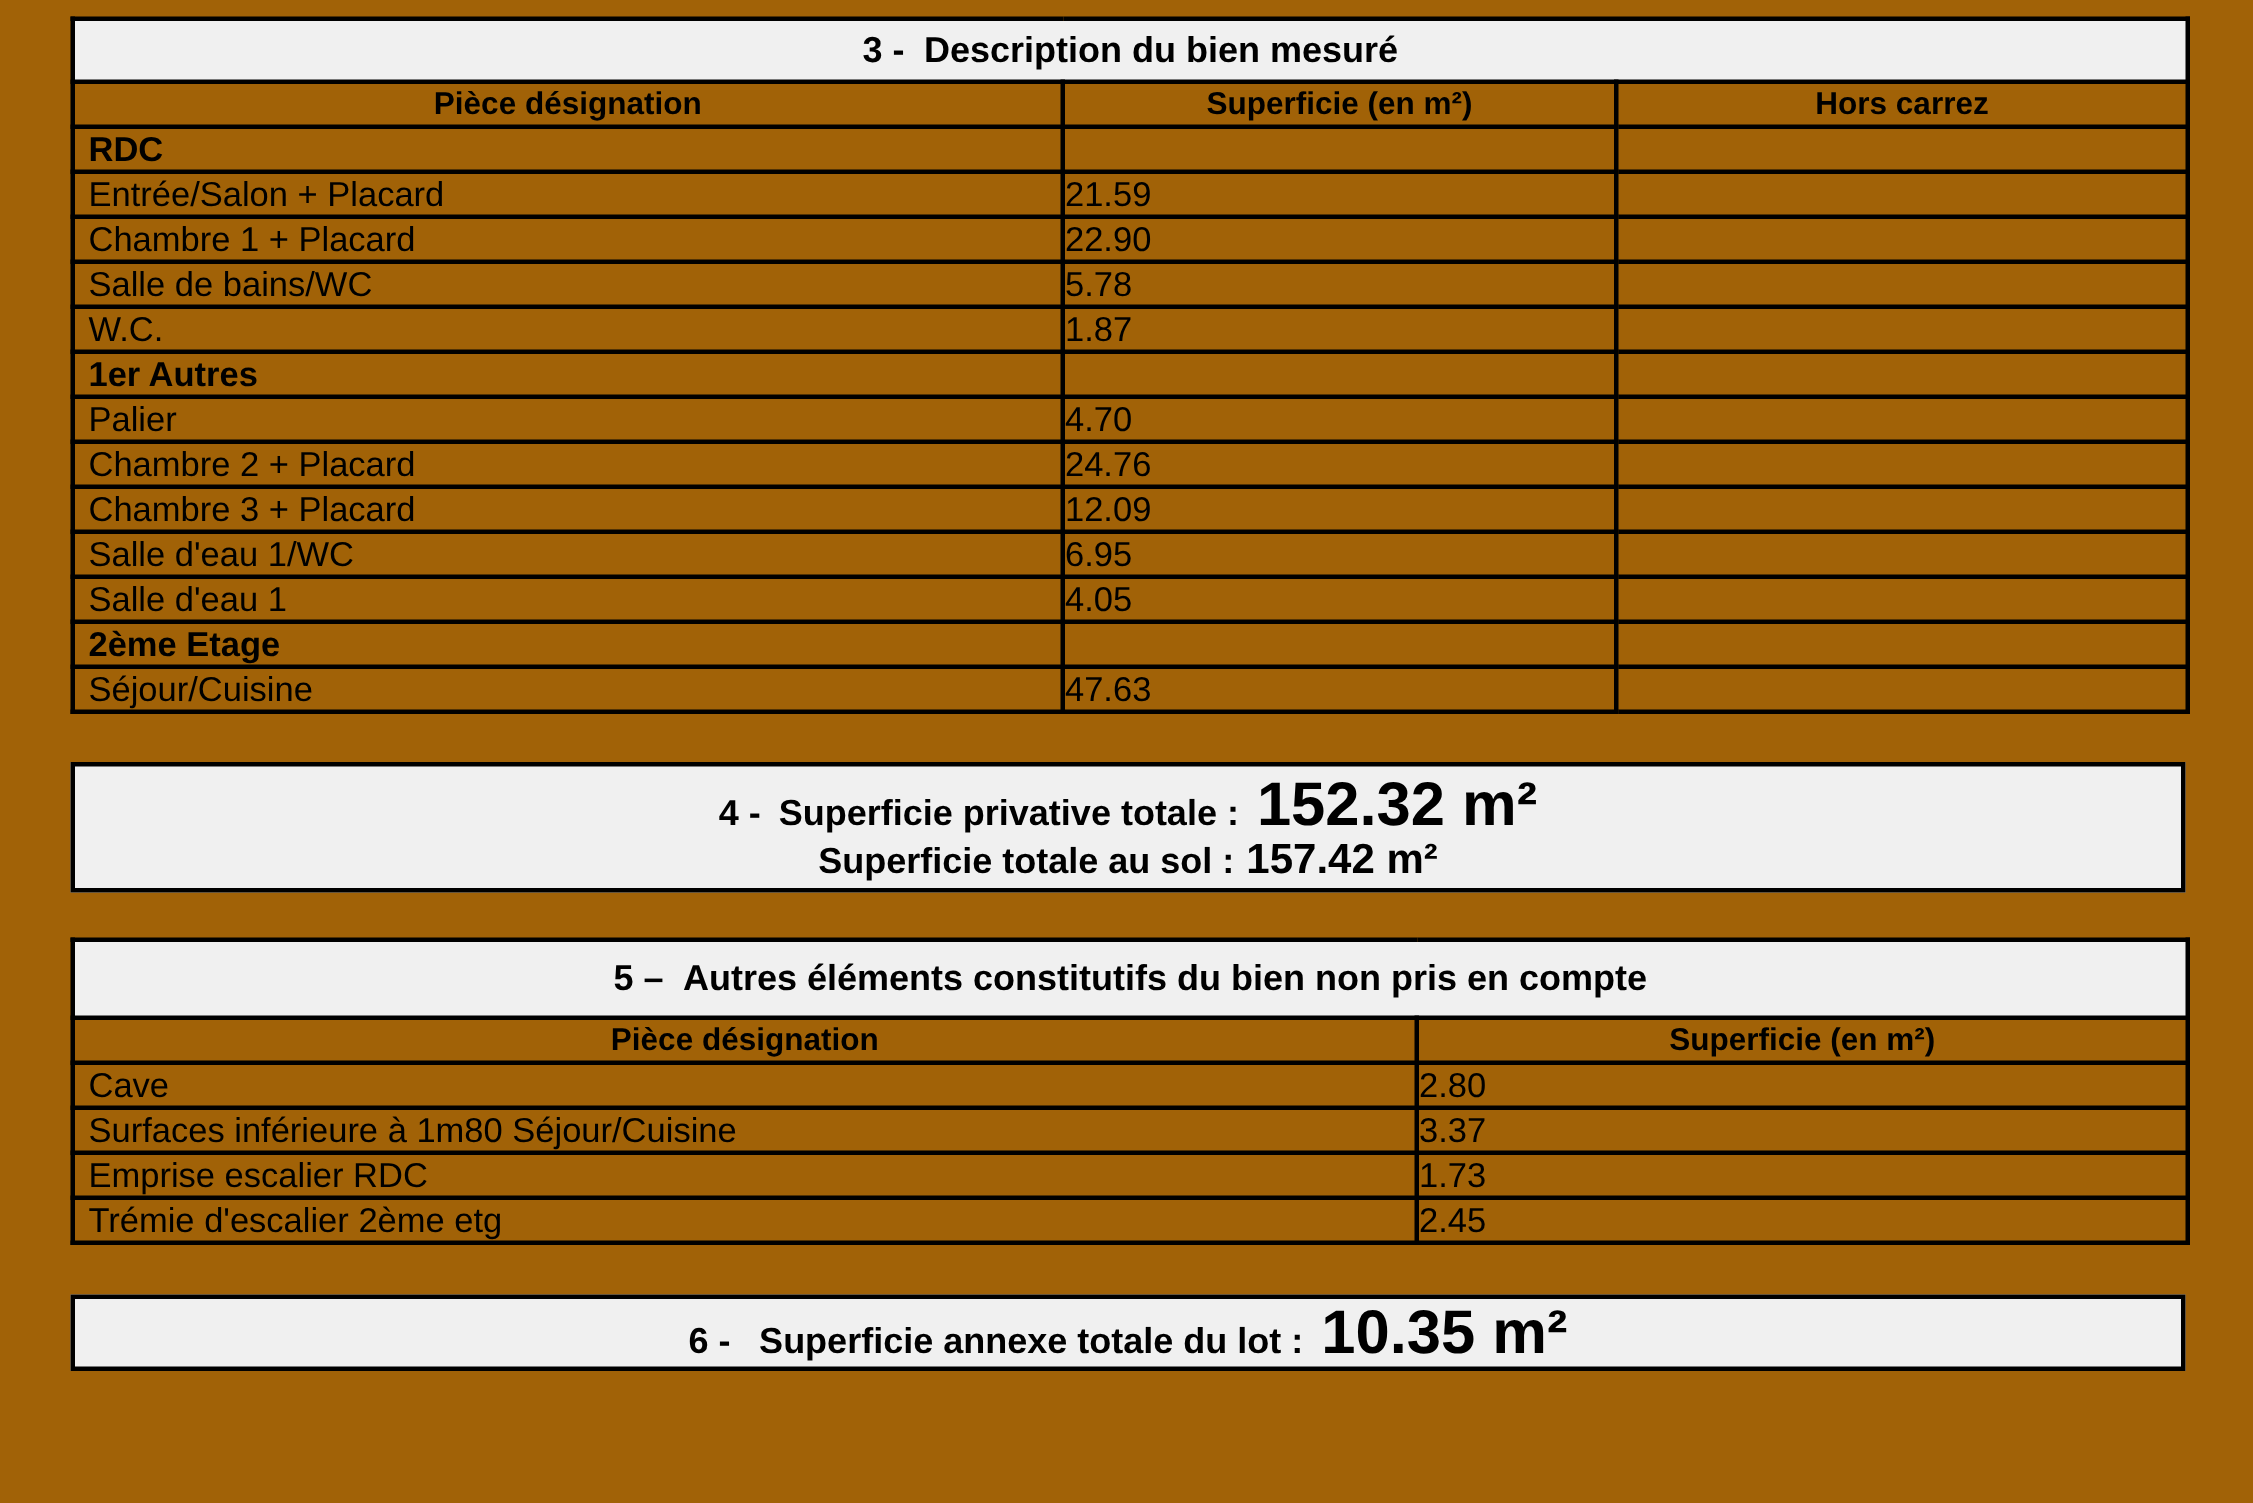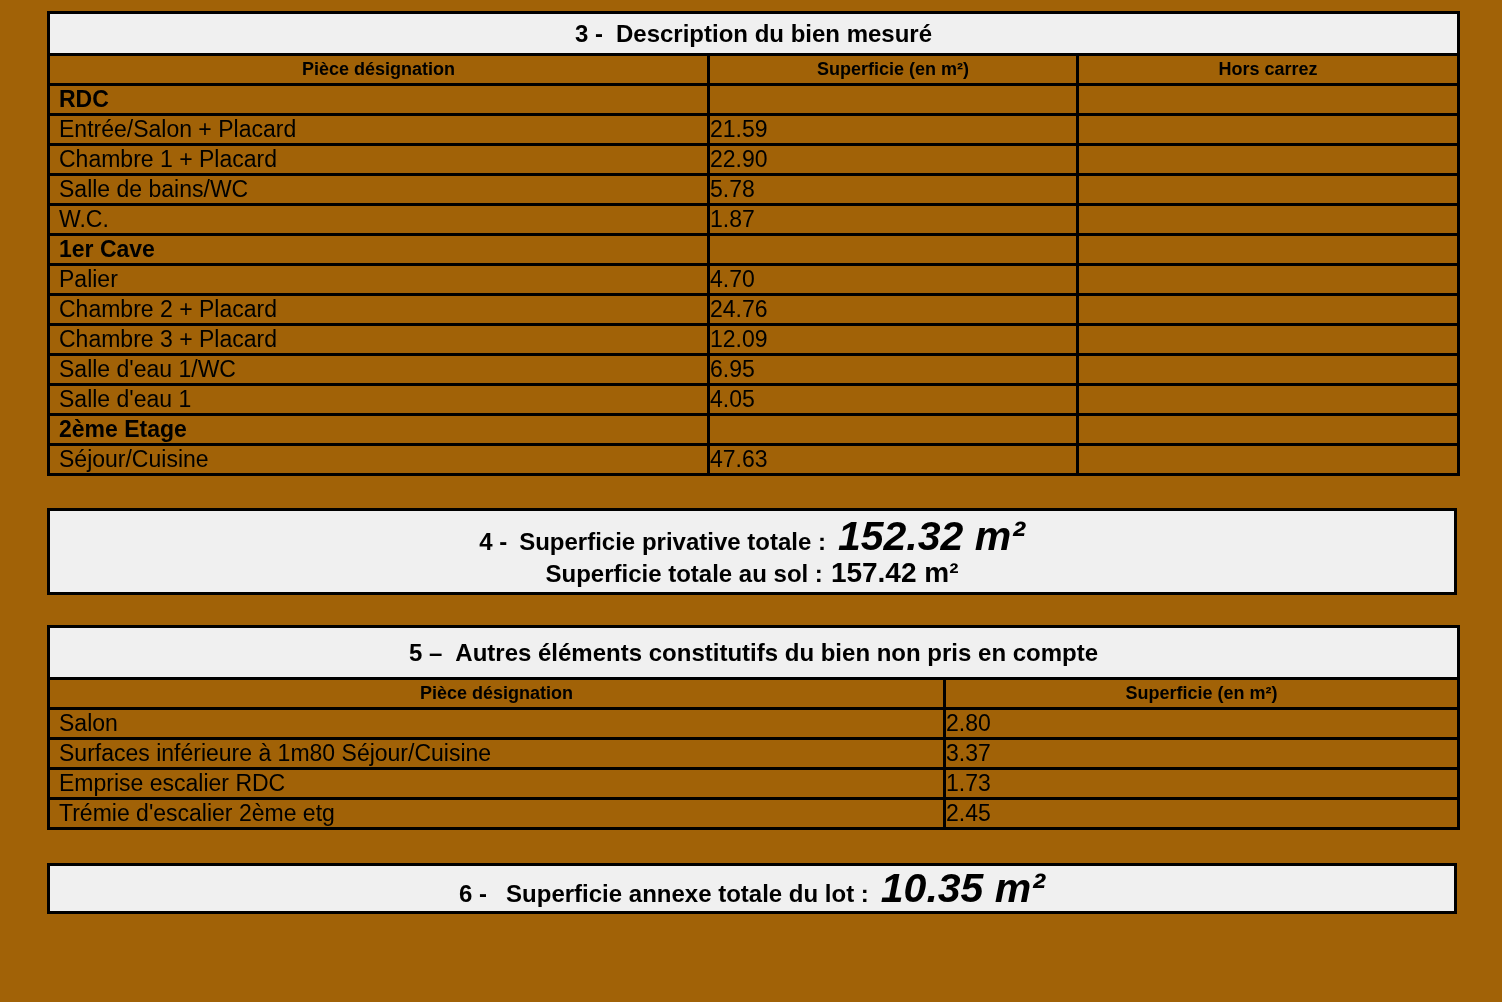--- a/index.html
+++ b/index.html
@@ -37,42 +37,42 @@
     text-align: center;
     font-weight: bold;
     font-size: 24px;
     height: 42px;
   }
   .title-cell.tall { height: 52px; }
   .title-num { margin-right: 13px; }
   .head-cell {
     text-align: center;
     font-weight: bold;
-    font-size: 18px;
+    font-size: 21px;
     height: 30px;
   }
   .name-cell { padding-left: 9px; height: 30px; text-align: left; }
   .num-cell  { padding-right: 11px; }
   tr.floor .name-cell { font-weight: bold; }
   .box {
     border: 3px solid #000000;
     background: #f0f0f0;
     width: 1410px;
     display: flex;
     flex-direction: column;
     align-items: center;
     justify-content: center;
   }
   .box4 { height: 87px; margin-top: 32px; }
   .box6 { height: 51px; margin-top: 33px; }
   .bline { display: flex; align-items: baseline; font-weight: bold; line-height: 1.05; }
   .lbl  { font-size: 24px; }
   .gap  { margin-left: 12px; }
   .gap-wide { margin-left: 19px; }
-  .big  { font-size: 41px; margin-left: 12px; font-style: italic; }
+  .big  { font-size: 41px; margin-left: 12px; }
   .mid  { font-size: 28px; margin-left: 8px; }
   .tbl3 { margin-top: 0; }
   .tbl5 { margin-top: 30px; }
 </style>
 </head>
 <body>
 
 <div class="page">
   <div class="content">
 
@@ -110,21 +110,21 @@
           <td class="name-cell">Salle de bains/WC</td>
           <td class="num-cell">5.78</td>
           <td class="num-cell"></td>
         </tr>
         <tr>
           <td class="name-cell">W.C.</td>
           <td class="num-cell">1.87</td>
           <td class="num-cell"></td>
         </tr>
         <tr class="floor">
-          <td class="name-cell">1er Cave</td>
+          <td class="name-cell">1er Autres</td>
           <td class="num-cell"></td>
           <td class="num-cell"></td>
         </tr>
         <tr>
           <td class="name-cell">Palier</td>
           <td class="num-cell">4.70</td>
           <td class="num-cell"></td>
         </tr>
         <tr>
           <td class="name-cell">Chambre 2 + Placard</td>
@@ -178,21 +178,21 @@
       </colgroup>
       <tbody>
         <tr>
           <td class="title-cell tall" colspan="2"><span class="title-num">5 –</span><span>Autres éléments constitutifs du bien non pris en compte</span></td>
         </tr>
         <tr>
           <td class="head-cell">Pièce désignation</td>
           <td class="head-cell">Superficie (en m²)</td>
         </tr>
         <tr>
-          <td class="name-cell">Salon</td>
+          <td class="name-cell">Cave</td>
           <td class="num-cell">2.80</td>
         </tr>
         <tr>
           <td class="name-cell">Surfaces inférieure à 1m80 Séjour/Cuisine</td>
           <td class="num-cell">3.37</td>
         </tr>
         <tr>
           <td class="name-cell">Emprise escalier RDC</td>
           <td class="num-cell">1.73</td>
         </tr>

